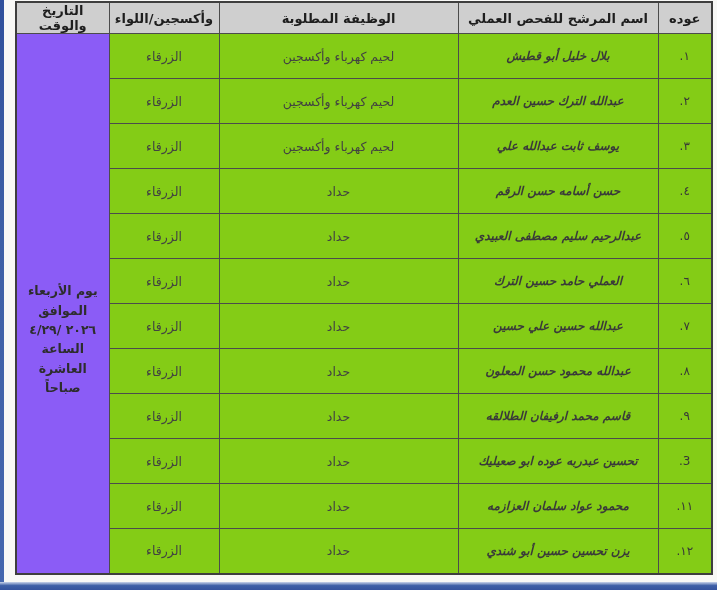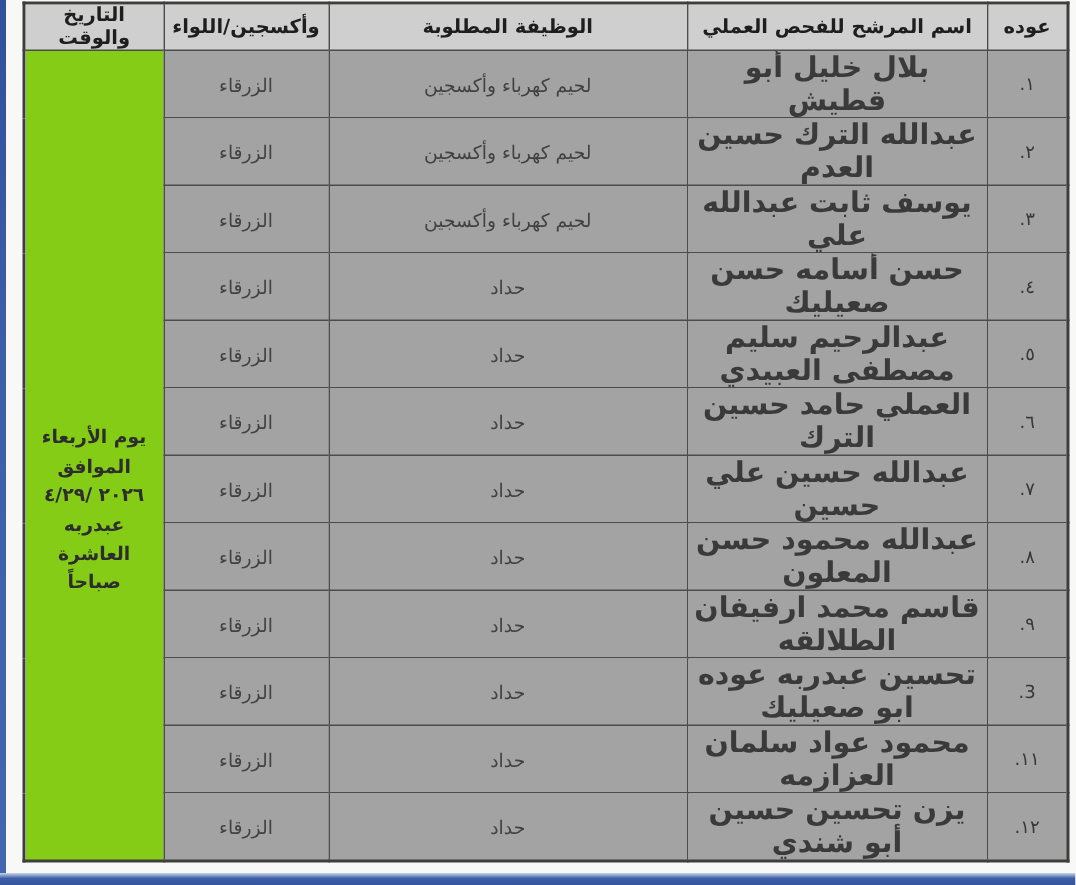--- a/index.html
+++ b/index.html
@@ -26,30 +26,30 @@
     border:1.6px solid #4c4c4c;
     text-align:center;vertical-align:middle;
     padding:0 3px;overflow:hidden;
   }
   .schedule thead th{
     background:#cfcfcf;height:27px;
     font-size:13px;font-weight:bold;color:#1e1e1e;margin-top:44px;
   }
   .schedule tbody tr{height:45px;}
   .num-cell{font-size:12px;color:#383838;}
-  .name-cell{font-size:19px;font-weight:600;color:#3a3a3a;}
+  .name-cell{font-size:12px;font-weight:600;color:#3a3a3a;font-style:italic;}
   .job-cell{font-size:12.5px;color:#424242;margin-left:36px;}
   .gov-cell{font-size:12.5px;color:#424242;}
-  .date-cell{vertical-align:middle;background:#84cc16;}
+  .date-cell{vertical-align:middle;background:#8b5cf6;}
   .date-box{
     margin-top:72px;
     font-size:12.5px;font-weight:bold;color:#2d2d2d;line-height:1.55;
   }
   .date-digits{direction:ltr;unicode-bidi:isolate;}
-  .cell-fill{background:#a3a3a3;}
+  .cell-fill{background:#84cc16;}
 </style>
 </head>
 <body>
 
 <div class="page-edge-left"></div>
 <div class="page-edge-bottom"></div>
 
 <table class="schedule">
   <colgroup>
     <col style="width:54px">
@@ -71,40 +71,40 @@
       <tr>
         <td class="num-cell cell-fill">١.</td>
         <td class="name-cell cell-fill">بلال خليل أبو قطيش</td>
         <td class="job-cell cell-fill">لحيم كهرباء وأكسجين</td>
         <td class="gov-cell cell-fill">الزرقاء</td>
   <td rowspan="12" class="date-cell">
     <div class="date-box">
       <div>يوم الأربعاء</div>
       <div>الموافق</div>
       <div class="date-digits">٢٠٢٦ /٤/٢٩</div>
-      <div>عبدربه العاشرة</div>
+      <div>الساعة العاشرة</div>
       <div>صباحاً</div>
     </div>
   </td>
 </tr>
       <tr>
         <td class="num-cell cell-fill">٢.</td>
         <td class="name-cell cell-fill">عبدالله الترك حسين العدم</td>
         <td class="job-cell cell-fill">لحيم كهرباء وأكسجين</td>
         <td class="gov-cell cell-fill">الزرقاء</td>
       </tr>
       <tr>
         <td class="num-cell cell-fill">٣.</td>
         <td class="name-cell cell-fill">يوسف ثابت عبدالله علي</td>
         <td class="job-cell cell-fill">لحيم كهرباء وأكسجين</td>
         <td class="gov-cell cell-fill">الزرقاء</td>
       </tr>
       <tr>
         <td class="num-cell cell-fill">٤.</td>
-        <td class="name-cell cell-fill">حسن أسامه حسن صعيليك</td>
+        <td class="name-cell cell-fill">حسن أسامه حسن الرقم</td>
         <td class="job-cell cell-fill">حداد</td>
         <td class="gov-cell cell-fill">الزرقاء</td>
       </tr>
       <tr>
         <td class="num-cell cell-fill">٥.</td>
         <td class="name-cell cell-fill">عبدالرحيم سليم مصطفى العبيدي</td>
         <td class="job-cell cell-fill">حداد</td>
         <td class="gov-cell cell-fill">الزرقاء</td>
       </tr>
       <tr>

